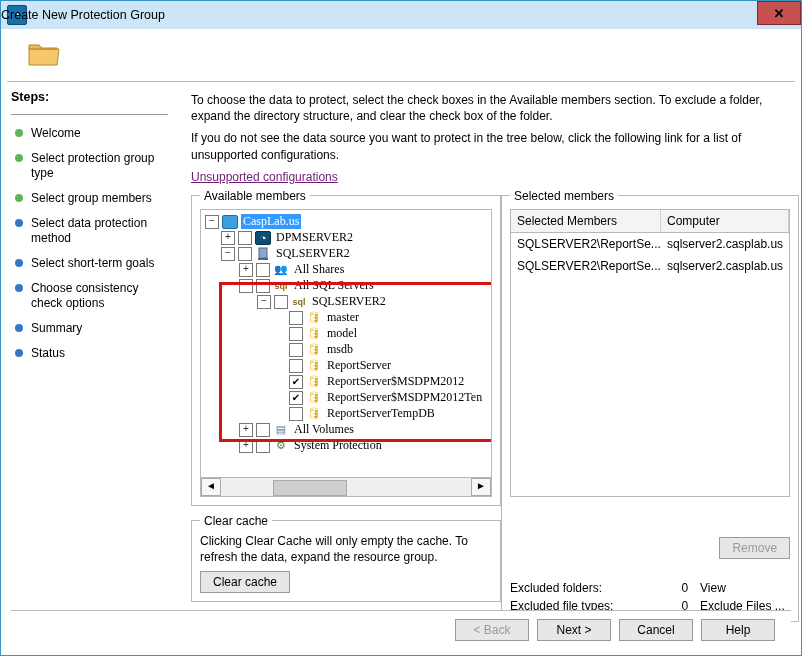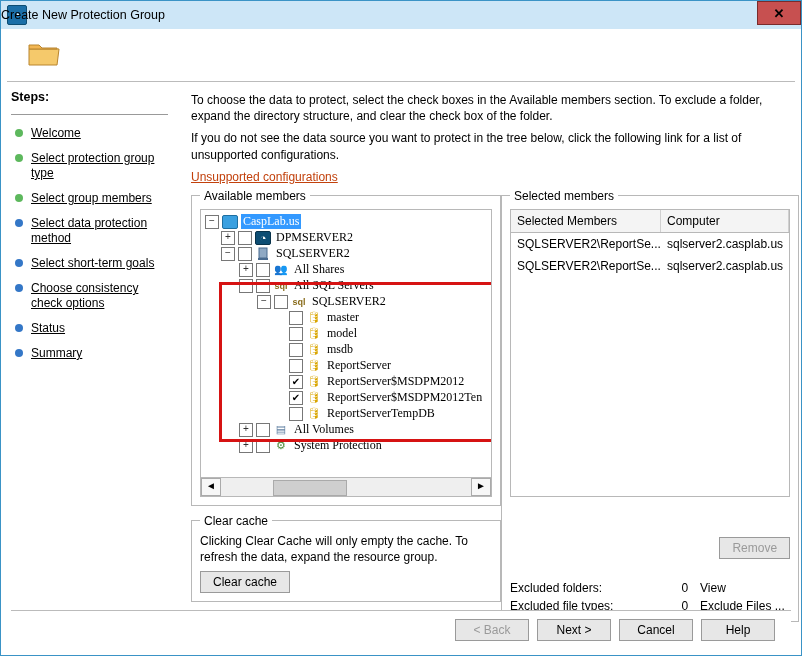--- a/index.html
+++ b/index.html
@@ -11,28 +11,28 @@
   .header{display:flex;align-items:flex-start;padding:10px 16px 12px 48px;}
   .header .big-icon{width:34px;height:30px;margin-right:14px;margin-left:-22px;}
   .folder-svg{display:block;}
   .header h1{margin:0 0 3px 0;font-size:13.5px;font-weight:bold;}
   .header p{margin:0;font-size:12px;}
   .divider{height:1px;background:#bbb;margin:0 6px;}
   .body{display:flex;height:calc(100% - 28px - 68px - 2px);}
   .steps{width:176px;box-sizing:border-box;padding:8px 8px 8px 10px;border-right:1px solid transparent;}
   .steps h2{margin:0 0 6px 0;font-size:12.5px;font-weight:bold;border-bottom:1px solid #999;padding-bottom:10px;}
   .steps ul{list-style:none;margin:0;padding:0;}
-  .steps li{display:flex;align-items:flex-start;padding:5px 2px;line-height:1.25;text-decoration:underline;}
+  .steps li{display:flex;align-items:flex-start;padding:5px 2px;line-height:1.25;}
   .bullet{width:8px;height:8px;border-radius:50%;margin:3px 8px 0 2px;flex:none;}
   .b-green{background:#5db85d;}
   .b-blue{background:#3477c7;}
   .main{flex:1;box-sizing:border-box;padding:10px 14px 8px 14px;display:flex;flex-direction:column;min-width:0;}
   .instructions{line-height:1.35;margin-bottom:4px;}
   .instructions p{margin:0 0 6px 0;}
-  .link{color:#c2410c;text-decoration:underline;cursor:pointer;}
+  .link{color:#701a75;text-decoration:underline;cursor:pointer;}
   .two-col{display:flex;flex:1;min-height:0;}
   .col{display:flex;flex-direction:column;min-width:0;}
   .col-left{width:310px;}
   .col-right{flex:1;}
   fieldset{border:1px solid #b8b8b8;margin:0 0 8px 0;padding:6px 8px 8px 8px;}
   legend{padding:0 4px;}
   .tree-box{border:1px solid #b8b8b8;height:286px;overflow:hidden;position:relative;background:#fff;}
   .tree{position:absolute;inset:0 0 18px 0;overflow:hidden;padding:4px 2px;}
   .hscroll{position:absolute;left:0;right:0;bottom:0;height:18px;border-top:1px solid #b8b8b8;background:#efefef;display:flex;align-items:center;}
   .hscroll .arrow{width:18px;height:16px;border:1px solid #aaa;background:#f7f7f7;text-align:center;line-height:14px;font-size:10px;}
@@ -120,25 +120,25 @@
         <li>
             <span class="bullet b-blue"></span>
             <span>Select short-term goals</span>
           </li>
         <li>
             <span class="bullet b-blue"></span>
             <span>Choose consistency check options</span>
           </li>
         <li>
             <span class="bullet b-blue"></span>
+            <span>Summary</span>
+          </li>
+        <li>
+            <span class="bullet b-blue"></span>
             <span>Status</span>
-          </li>
-        <li>
-            <span class="bullet b-blue"></span>
-            <span>Summary</span>
           </li>
       </ul>
     </div>
 
     <div class="main">
       <div class="instructions">
         <p>To choose the data to protect, select the check boxes in the Available members section. To exclude a folder, expand the directory structure, and clear the check box of the folder.</p>
         <p>If you do not see the data source you want to protect in the tree below, click the following link for a list of unsupported configurations.</p>
         <span class="link">Unsupported configurations</span>
       </div>

